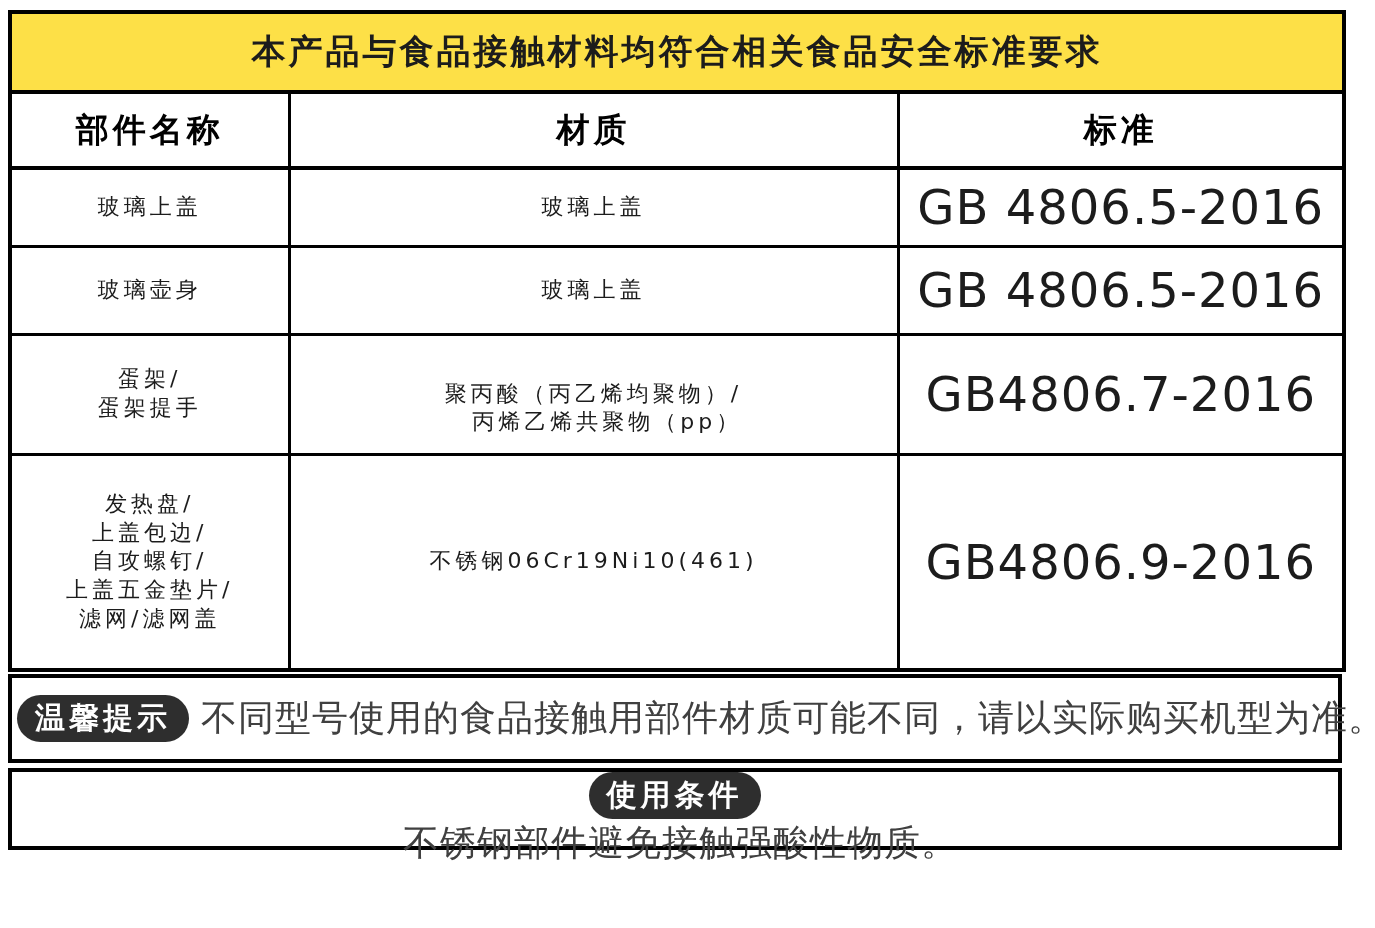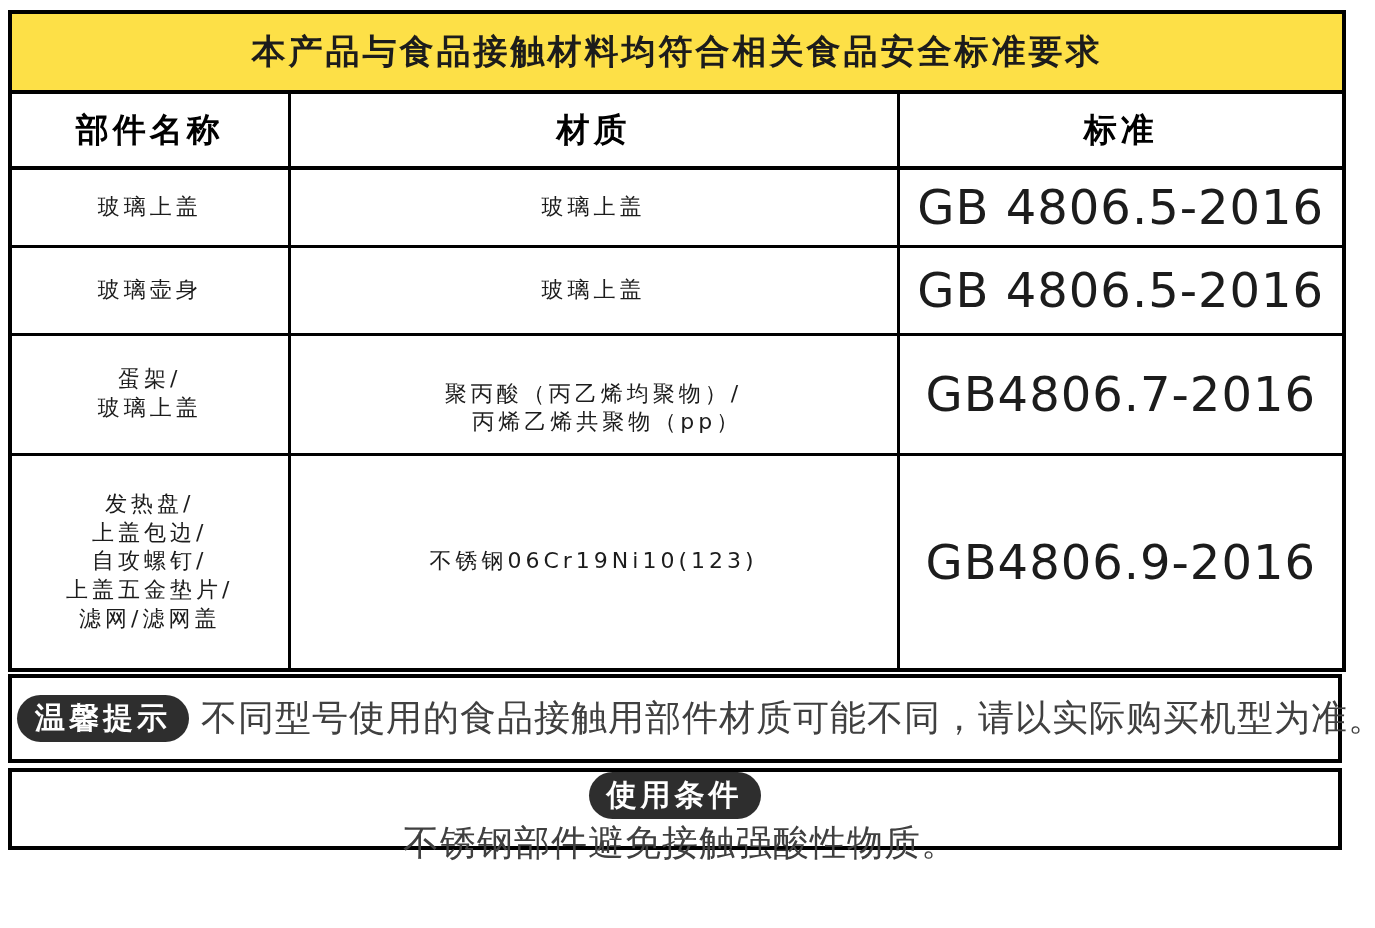--- a/index.html
+++ b/index.html
@@ -131,34 +131,34 @@
         <td class="cell-cjk">玻璃上盖</td>
         <td class="cell-std">GB 4806.5-2016</td>
       </tr>
       <tr class="row-2">
         <td class="cell-cjk">玻璃壶身</td>
         <td class="cell-cjk">玻璃上盖</td>
         <td class="cell-std">GB 4806.5-2016</td>
       </tr>
       <tr class="row-3">
         <td class="cell-cjk">蛋架/
-玻璃上盖</td>
+蛋架提手</td>
         <td class="cell-cjk">
           <span class="left-block">聚丙酸（丙乙烯均聚物）/
 丙烯乙烯共聚物（pp）</span>
         </td>
         <td class="cell-std">GB4806.7-2016</td>
       </tr>
       <tr class="row-4">
         <td class="cell-cjk part-left">发热盘/
 上盖包边/
 自攻螺钉/
 上盖五金垫片/
 滤网/滤网盖</td>
-        <td class="cell-cjk">不锈钢06Cr19Ni10(123)</td>
+        <td class="cell-cjk">不锈钢06Cr19Ni10(461)</td>
         <td class="cell-std">GB4806.9-2016</td>
       </tr>
     </tbody>
   </table>
 
   <div class="note-box first">
     <span class="badge">温馨提示</span>
     <span class="note-text">不同型号使用的食品接触用部件材质可能不同，请以实际购买机型为准。</span>
   </div>
 

